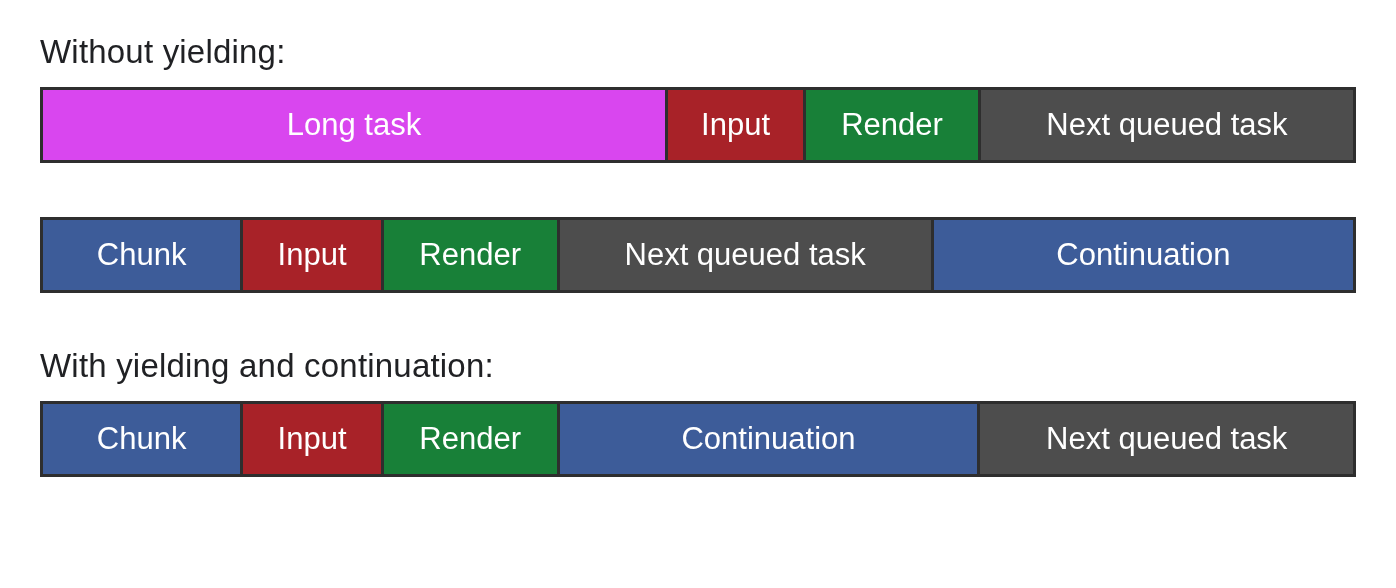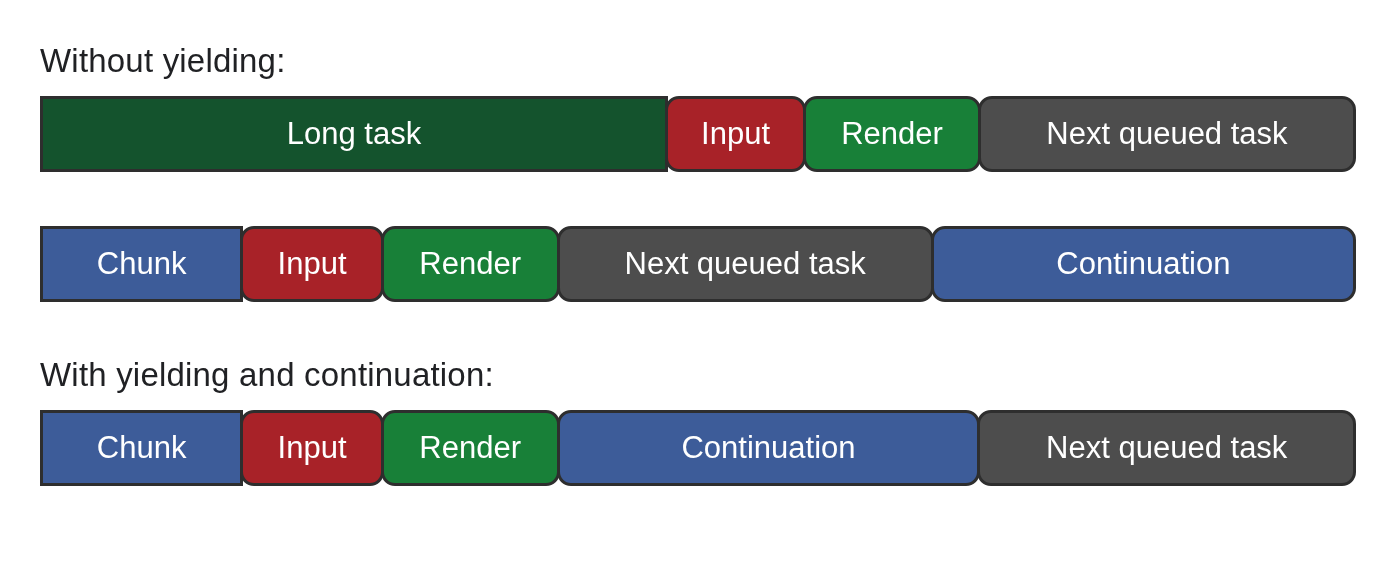--- a/index.html
+++ b/index.html
@@ -5,21 +5,21 @@
   html, body {
     margin: 0;
     padding: 0;
     background: #ffffff;
     font-family: "Liberation Sans", sans-serif;
   }
   .diagram {
     width: 1396px;
     height: 588px;
     box-sizing: border-box;
-    padding: 42px 40px 10px 40px;
+    padding: 33px 40px 10px 40px;
     background: #ffffff;
   }
   .row {
     margin-bottom: 54px;
   }
   .row:last-child {
     margin-bottom: 0;
     margin-top: 36px;
   }
   .row-title {
@@ -42,32 +42,31 @@
     min-width: 0;
     box-sizing: border-box;
     border: 3px solid var(--border, #2e2e2e);
     color: var(--segtext, #ffffff);
     font-size: 31px;
     white-space: nowrap;
     overflow: hidden;
   }
   .seg + .seg {
     margin-left: -3px;
-    border-radius: 14px;
   }
 </style>
 </head>
 <body>
 
 <div class="diagram">
 
   <section class="row">
     <h2 class="row-title">Without yielding:</h2>
     <div class="bar">
-      <div class="seg" style="flex-grow: 47.8; background: #14532d;">Long task</div>
+      <div class="seg" style="flex-grow: 47.8; background: #d946ef;">Long task</div>
       <div class="seg" style="flex-grow: 10.4; background: rgb(168, 34, 40);">Input</div>
       <div class="seg" style="flex-grow: 13.2; background: rgb(24, 128, 56);">Render</div>
       <div class="seg" style="flex-grow: 28.6; background: rgb(77, 77, 77);">Next queued task</div>
     </div>
   </section>
 
   <section class="row">
     <div class="bar">
       <div class="seg" style="flex-grow: 15.2; background: rgb(61, 92, 153);">Chunk</div>
       <div class="seg" style="flex-grow: 10.6; background: rgb(168, 34, 40);">Input</div>

